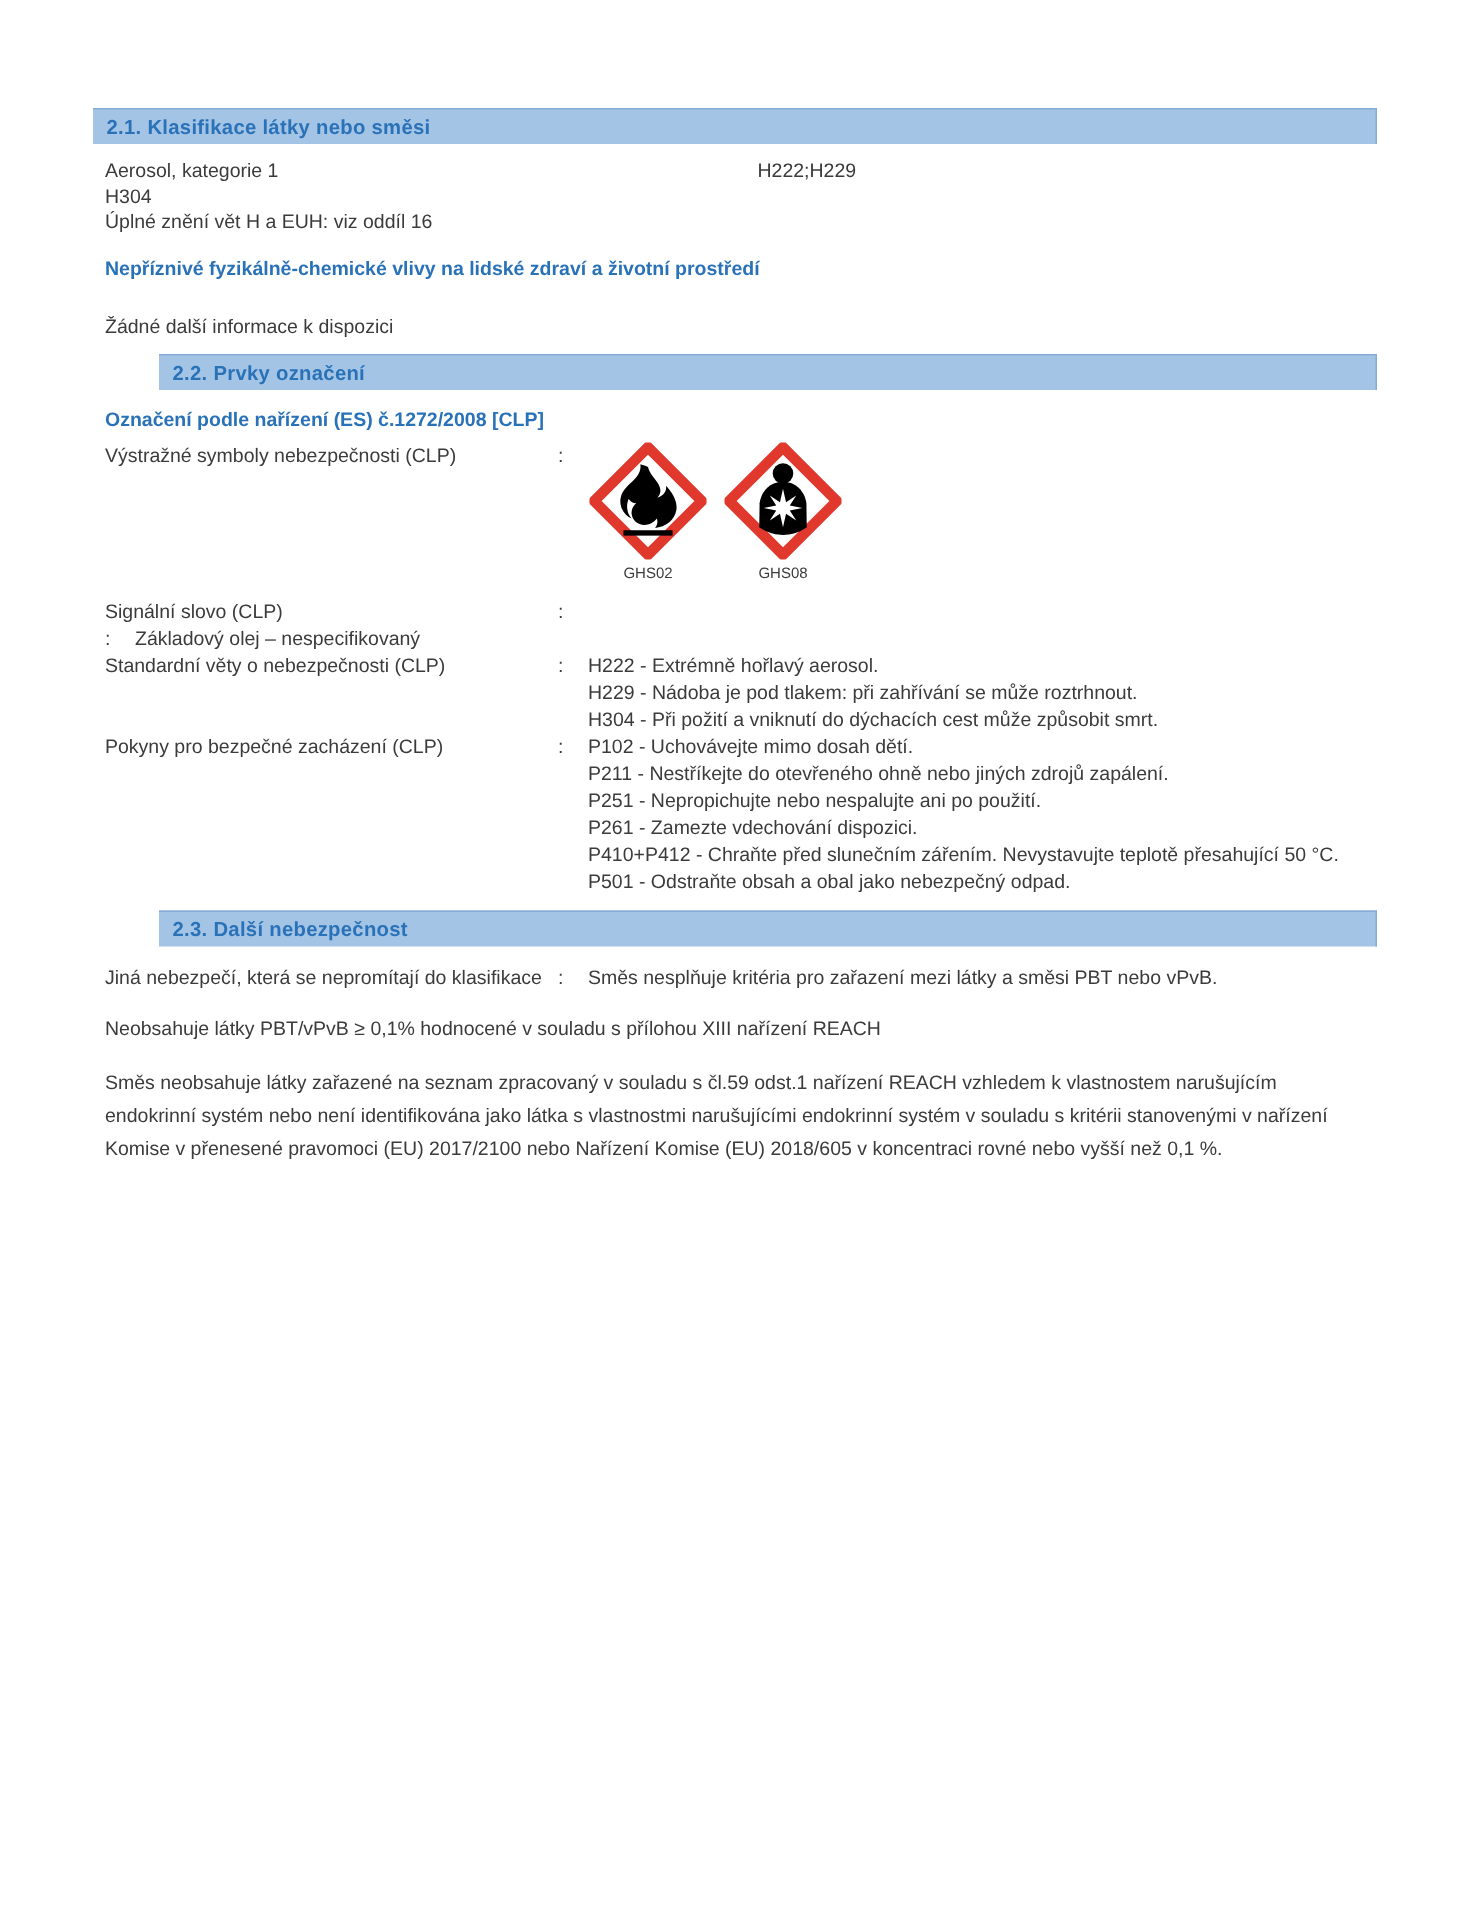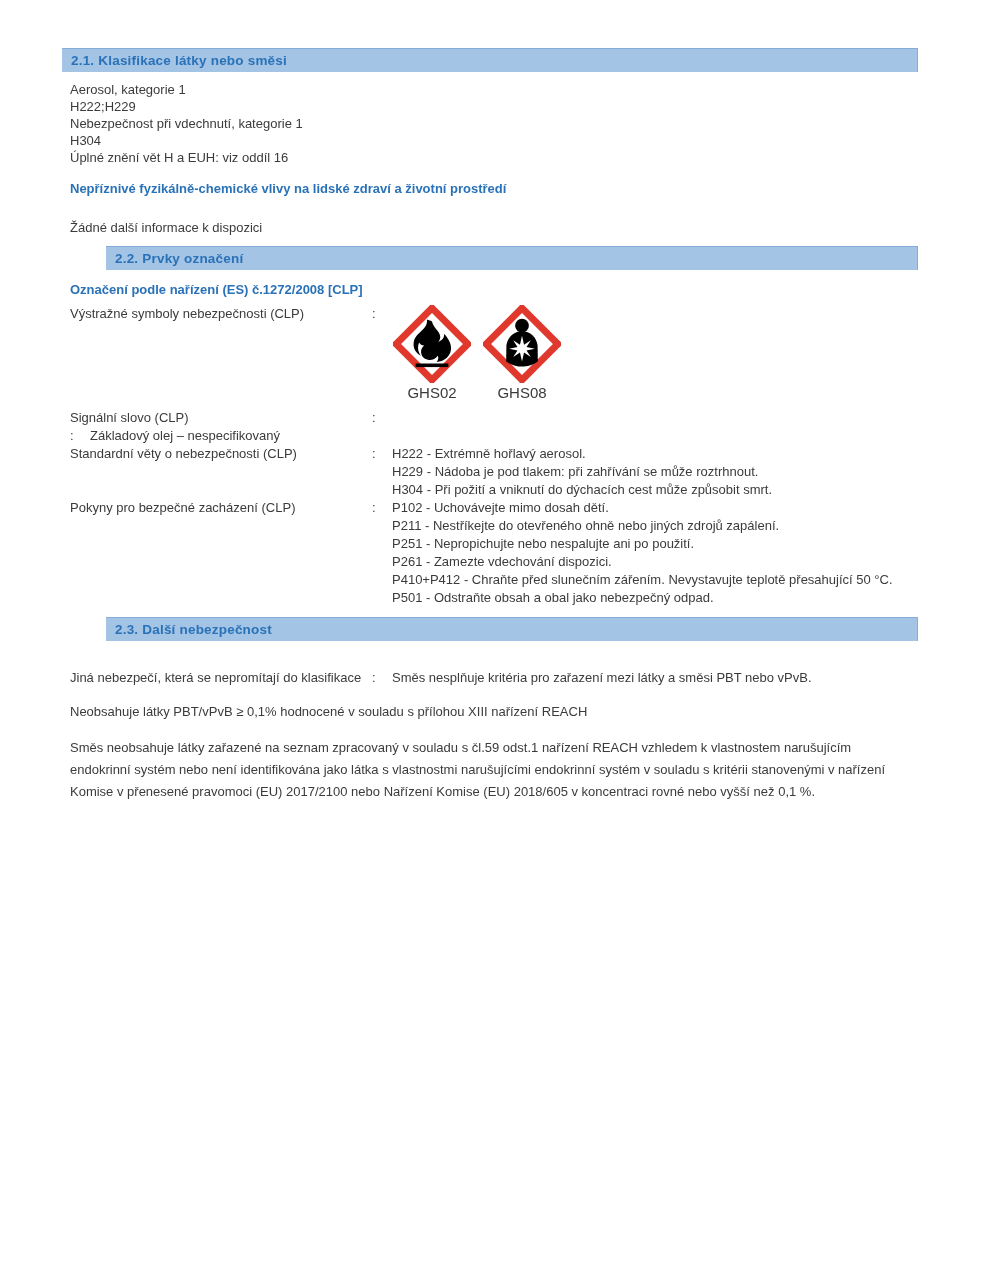--- a/index.html
+++ b/index.html
@@ -18,21 +18,21 @@
   .doc{
     position:relative;
     width:989px;
     height:1280px;
     background:#ffffff;
     overflow:hidden;
   }
   .content{
     position:absolute;
     left:62px;
-    top:48px;
+    top:72px;
     width:856px;
     font-size:13px;
     line-height:18px;
   }
   .section-bar{
     height:24px;
     line-height:23px;
     background:var(--section-bar-bg);
     border-top:1px solid var(--section-bar-border);
     border-right:1px solid var(--section-bar-border);
@@ -44,66 +44,65 @@
   }
   .subhead{
     color:var(--heading-blue);
     font-weight:bold;
     font-size:13px;
     line-height:14px;
     margin:13px 0 0 8px;
   }
   .block{margin-left:8px;}
   .kv-table{margin-top:9px;}
-  .kv2{display:flex;line-height:17px;flex-direction:column;}
+  .kv2{display:flex;line-height:17px;}
   .kv2 .k{width:435px;flex-shrink:0;}
   .kv2 .v{flex:1;}
   .note-line{line-height:17px;}
   .plain{margin-top:23px;line-height:17px;}
   .bar-gap{margin-top:10px;margin-left:44px;}
   .row{
     display:flex;
     margin-left:8px;
     align-items:flex-start;
   }
   .row .label{width:302px;flex-shrink:0;}
   .row .colon{width:20px;flex-shrink:0;text-align:left;}
   .row .value{flex:1;}
   .rows-start{margin-top:9px;}
   .picto-row{margin-top:8px;}
   .picto-strip{display:flex;gap:10px;}
   .picto-fig{display:flex;flex-direction:column;align-items:center;width:80px;}
   .picto-fig svg{display:block;}
-  .picto-code{margin-top:3px;font-size:15px;line-height:14px;color:var(--body-text);text-align:center;}
+  .picto-code{margin-top:3px;font-size:10px;line-height:14px;color:var(--body-text);text-align:center;}
   .statements div{line-height:18px;}
   .mt16{margin-top:16px;}
   .para{
     margin:16px 0 0 8px;
     line-height:22px;
     width:842px;
   }
   .single-note{margin:16px 0 0 8px;line-height:18px;}
-  .jina-row{margin-top:28px;}
+  .jina-row{margin-top:12px;}
 </style>
 </head>
 <body>
 
 <div class="doc">
   <div class="content">
 
     <div class="section-bar">2.1. Klasifikace látky nebo směsi</div>
 
 
     <div class="block kv-table">
       <div class="kv2">
         <div class="k">Aerosol, kategorie 1</div>
         <div class="v">H222;H229</div>
       </div>
       <div class="kv2">
-        <div class="k">Nebezpečnost při vdechnutí, kategorie 1</div>
         <div class="v">H304</div>
       </div>
       <div class="note-line">Úplné znění vět H a EUH: viz oddíl 16</div>
     </div>
 
     <div class="subhead mt16">Nepříznivé fyzikálně-chemické vlivy na lidské zdraví a životní prostředí</div>
 
     <div class="block plain">Žádné další informace k dispozici</div>
 
     <div class="section-bar bar-gap">2.2. Prvky označení</div>

